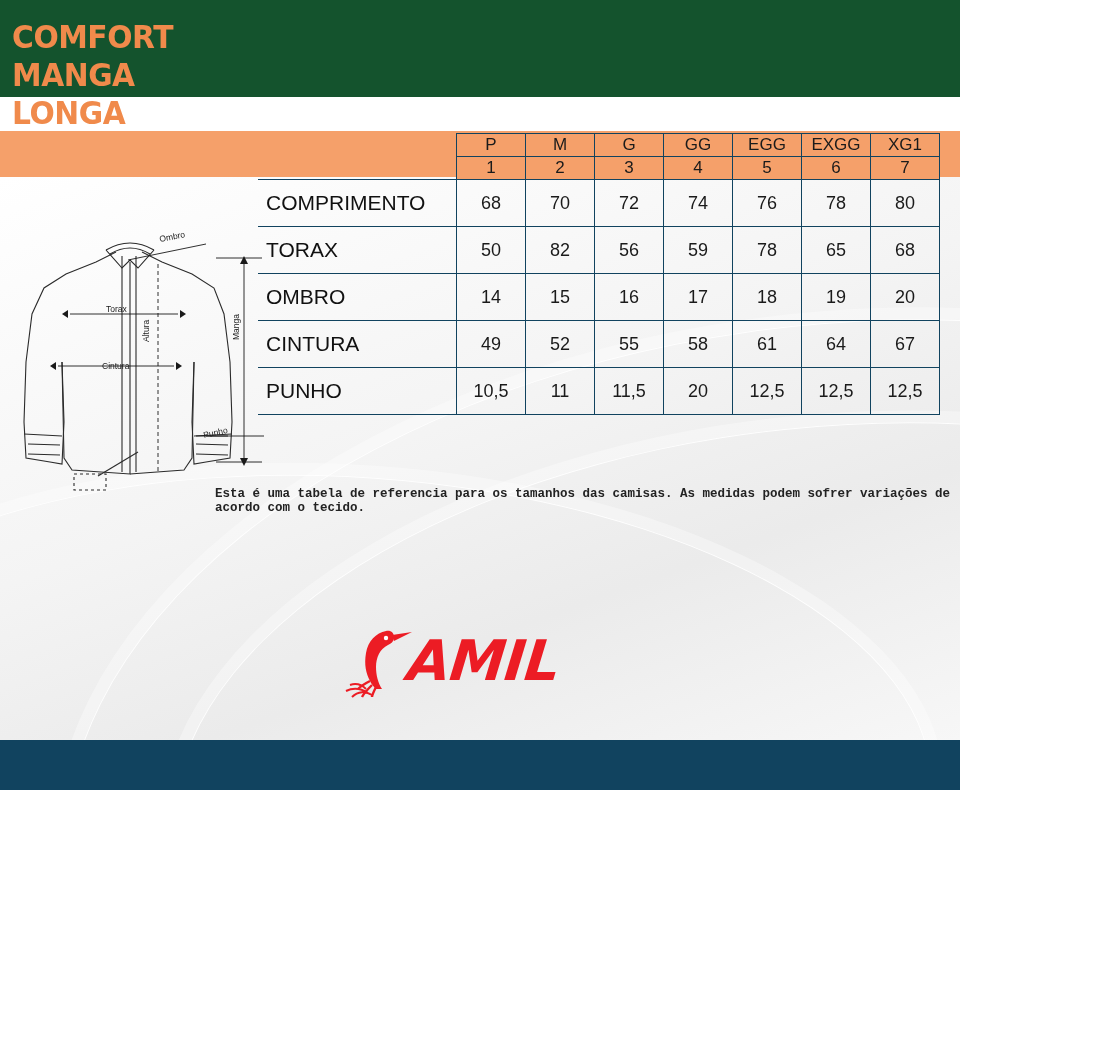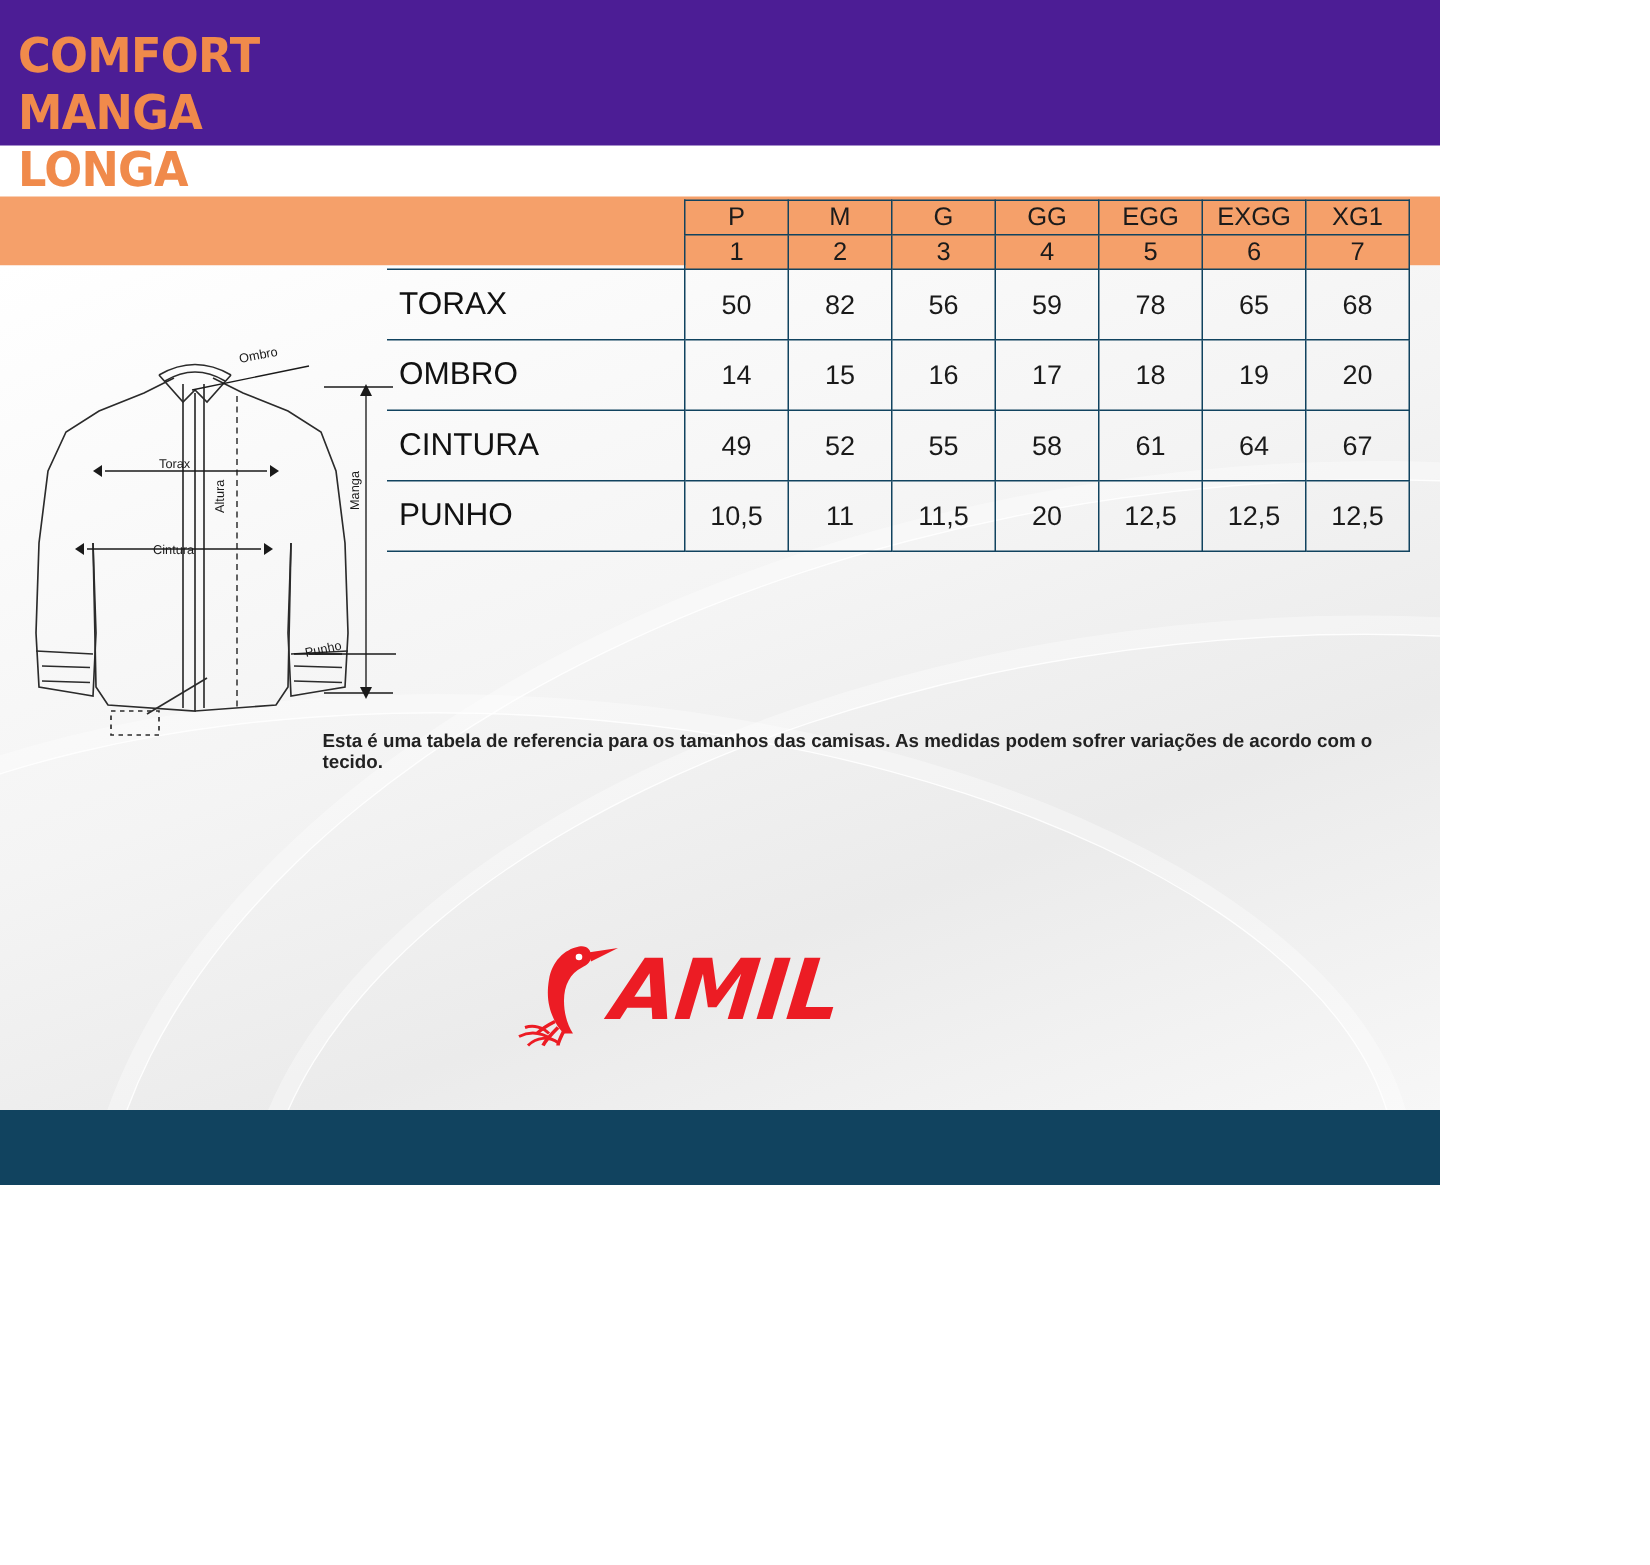--- a/index.html
+++ b/index.html
@@ -23,21 +23,21 @@
     height: 790px;
     background: #ffffff;
   }
 
   
   .header {
     position: absolute;
     left: 0; top: 0;
     width: 960px;
     height: 97px;
-    background: #4c1d95;
+    background: #14532d;
   }
   .brand-block {
     position: absolute;
     left: 12px;
     top: 18px;
     width: 260px;
     color: #f08a4b;
     font-family: "DejaVu Sans", sans-serif;
     font-weight: bold;
     font-size: 32px;
@@ -158,21 +158,21 @@
   }
 
   .table-note {
     position: absolute;
     left: 215px;
     top: 487px;
     width: 740px;
     font-size: 12.5px;
     font-weight: bold;
     color: #222;
-    font-family: Liberation Sans, sans-serif;
+    font-family: Liberation Mono, monospace;
   }
 
   
   .logo {
     position: absolute;
     left: 336px;
     top: 627px;
     width: 330px;
     height: 72px;
   }
@@ -284,20 +284,30 @@
         <td class="num">2</td>
         <td class="num">3</td>
         <td class="num">4</td>
         <td class="num">5</td>
         <td class="num">6</td>
         <td class="num">7</td>
       </tr>
     </thead>
     <tbody>
       <tr>
+        <td class="lbl">COMPRIMENTO</td>
+        <td class="val">68</td>
+        <td class="val">70</td>
+        <td class="val">72</td>
+        <td class="val">74</td>
+        <td class="val">76</td>
+        <td class="val">78</td>
+        <td class="val">80</td>
+      </tr>
+      <tr>
         <td class="lbl">TORAX</td>
         <td class="val">50</td>
         <td class="val">82</td>
         <td class="val">56</td>
         <td class="val">59</td>
         <td class="val">78</td>
         <td class="val">65</td>
         <td class="val">68</td>
       </tr>
       <tr>

